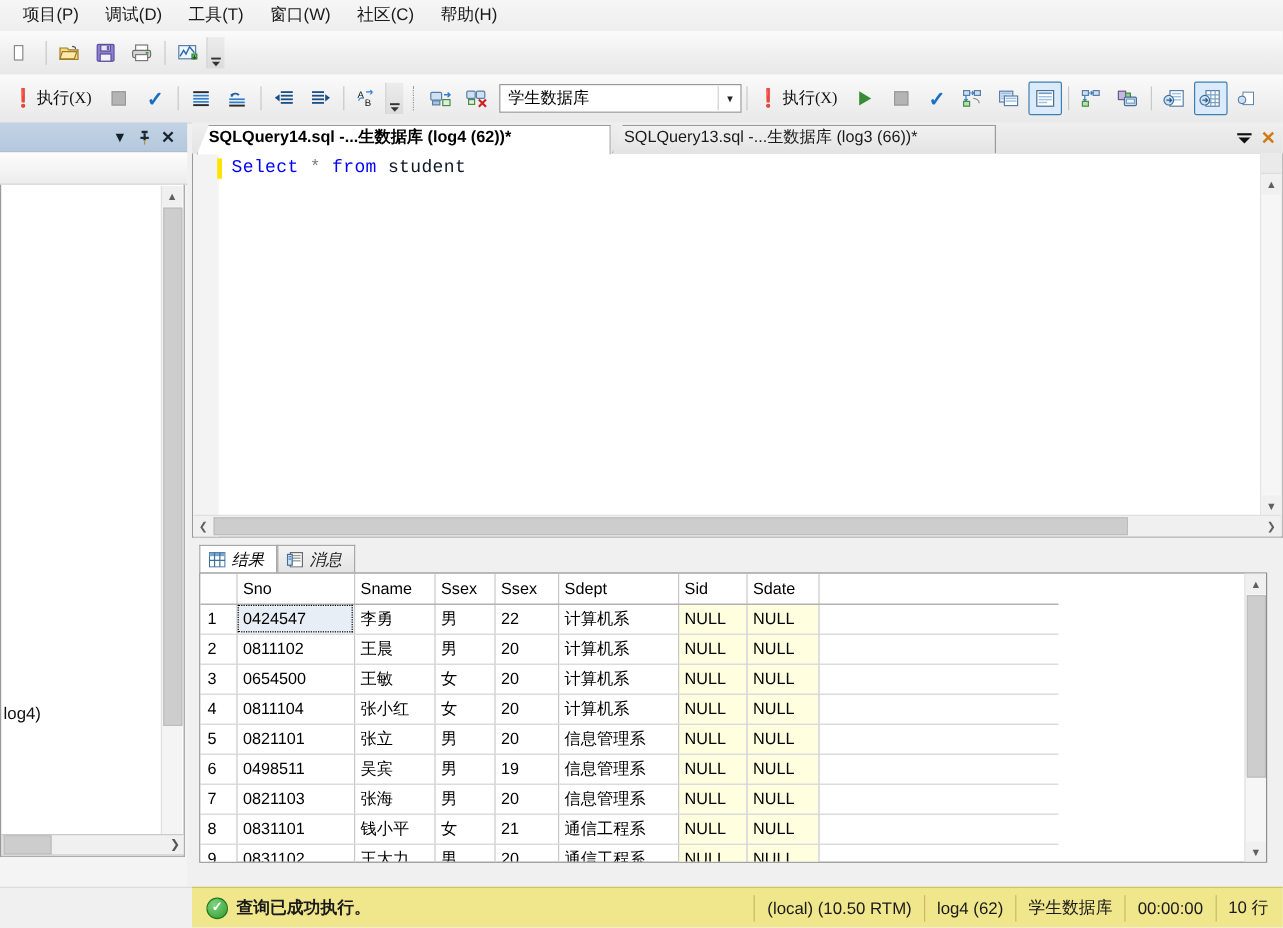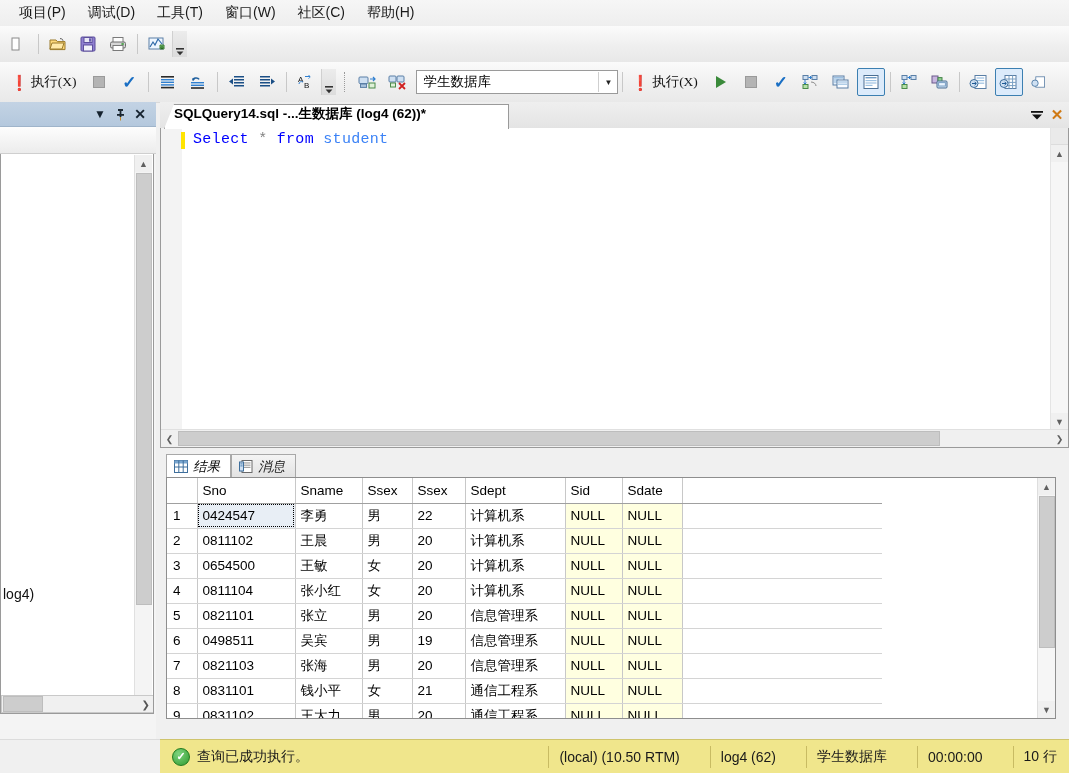--- a/index.html
+++ b/index.html
@@ -161,21 +161,21 @@
   .ed-changebar {
     position:absolute; left:20px; top:4px; width:4px; height:17px; background:#ffe400;
   }
   .ed-code {
     position:absolute; left:32px; top:3px;
     font-family:"Liberation Mono","DejaVu Sans Mono",monospace;
     font-size:15px; white-space:pre; letter-spacing:0.3px;
   }
   .kw { color:#0000ff; }
   .star { color:#808080; }
-  .tbl { color:#3b82f6;margin-top:14px; }
+  .tbl { color:#0f172a;margin-top:14px; }
   .ed-vscroll {
     position:absolute; right:0; top:0; width:17px; bottom:17px; background:#f6f6f6;
     border-left:1px solid #e4e4e4;
   }
   .ed-hscroll {
     position:absolute; left:0; bottom:0; right:0; height:17px; background:#f0f0f0;
     border-top:1px solid #e0e0e0; display:flex; align-items:center;
   }
   .ed-hthumb { height:13px; background:#cdcdcd; border:1px solid #bdbdbd; }
   .hs-arrow { width:17px; height:17px; display:flex;align-items:center;justify-content:center;
@@ -225,22 +225,22 @@
     background:#f0e68c; display:flex; align-items:center;
     border-top:1px solid #cfc46c;
   }
   .sb-ok {
     width:16px; height:16px; border-radius:50%;
     background: radial-gradient(circle at 35% 30%, #7fd47f, #2f9b2f);
     border:1px solid #1f7a1f; margin-left:12px; margin-right:7px;
     display:flex; align-items:center; justify-content:center;
     color:#fff; font-size:11px; font-weight:bold; line-height:1;
   }
-  .sb-msg { font-size:14px; color:#1a1a1a; }
-  .sb-right { margin-left:auto; display:flex; align-items:center; height:22px;gap:20px; }
+  .sb-msg { font-size:14px; color:#1a1a1a;font-weight:bold; }
+  .sb-right { margin-left:auto; display:flex; align-items:center; height:22px; }
   .sb-cell { padding: 0 10px; font-size:14px; color:#1a1a1a; white-space:nowrap;
     border-left:1px solid #c8bb63; display:flex; align-items:center; height:22px;}
   .sb-cell:last-child { padding-right:12px; }
 
   .statusbar-left {
     position:absolute; left:0; bottom:0; width:160px; height:33px;
     background:#f0f0f0; border-top:1px solid #dcdcdc;
   }
 </style>
 </head>
@@ -512,20 +512,23 @@
       </div>
     </div>
   </div>
   <div class="statusbar-left"></div>
 
   <div class="docarea">
 
     <div class="tabstrip">
       <div class="tab active" style="left:4px; width:345px;">
         <span>SQLQuery14.sql -...生数据库 (log4 (62))*</span>
+      </div>
+      <div class="tab inactive" style="left:350px; width:320px;">
+        <span>SQLQuery13.sql -...生数据库 (log3 (66))*</span>
       </div>
       <div class="tabstrip-right">
         <div class="ts-btn">
           <svg class="ico" width="14" height="14" viewBox="0 0 14 14">
             <rect x="1" y="3" width="12" height="1.8" fill="#111"></rect>
             <path d="M2 6.5h10L7 11.5z" fill="#111"></path>
           </svg>
         </div>
         <div class="ts-btn" style="color:#d07a14;font-size:15px;font-weight:bold">✕</div>
       </div>

